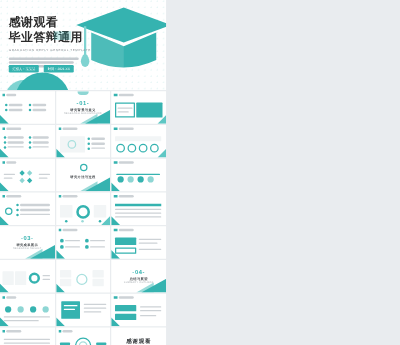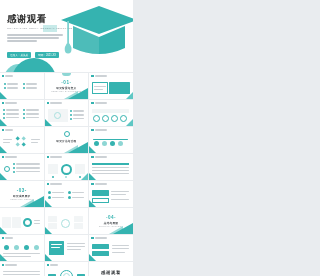--- a/index.html
+++ b/index.html
@@ -129,20 +129,21 @@
       <ellipse cx="13.1" cy="45" rx="3.4" ry="4.6" fill="#7fd3d1"></ellipse>
       <circle cx="13.1" cy="41.5" r="2.2" fill="#7fd3d1"></circle>
     </svg>
 
     <div class="hero-arc lt"></div>
     <div class="hero-arc"></div>
 
     <div class="hero-text">
       <div class="title-swatch"></div>
       <div class="title-l1">感谢观看</div>
+      <div class="title-l2">毕业答辩通用</div>
       <div class="subtitle-en">GRADUATION REPLY GENERAL TEMPLATE</div>
       <div class="sub-lines">
         <div class="sub-line w1"></div>
         <div class="sub-line w2"></div>
         <div class="sub-line w3"></div>
       </div>
     </div>
 
     <div class="hero-badges">
       <div class="badge">汇报人：某某某</div>

